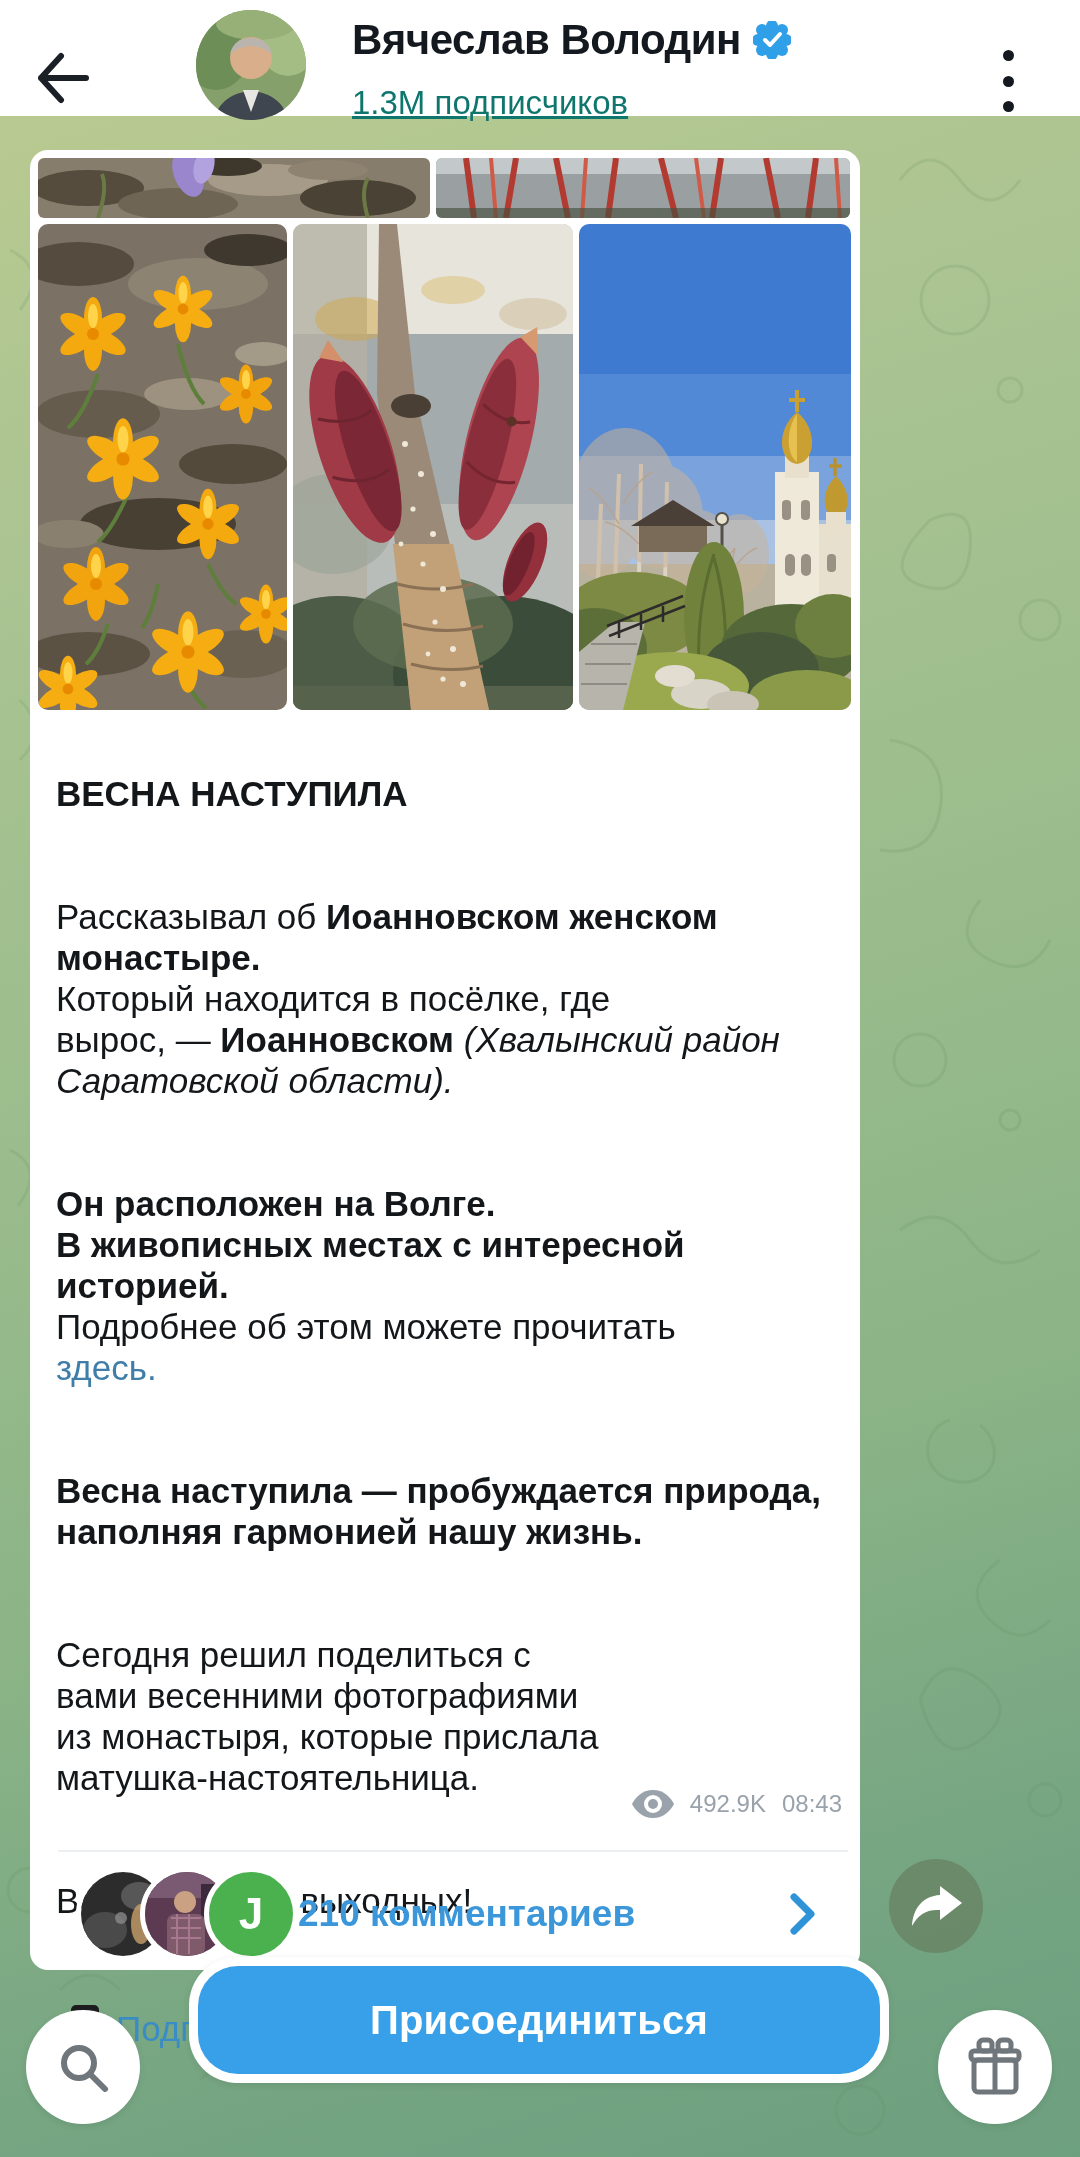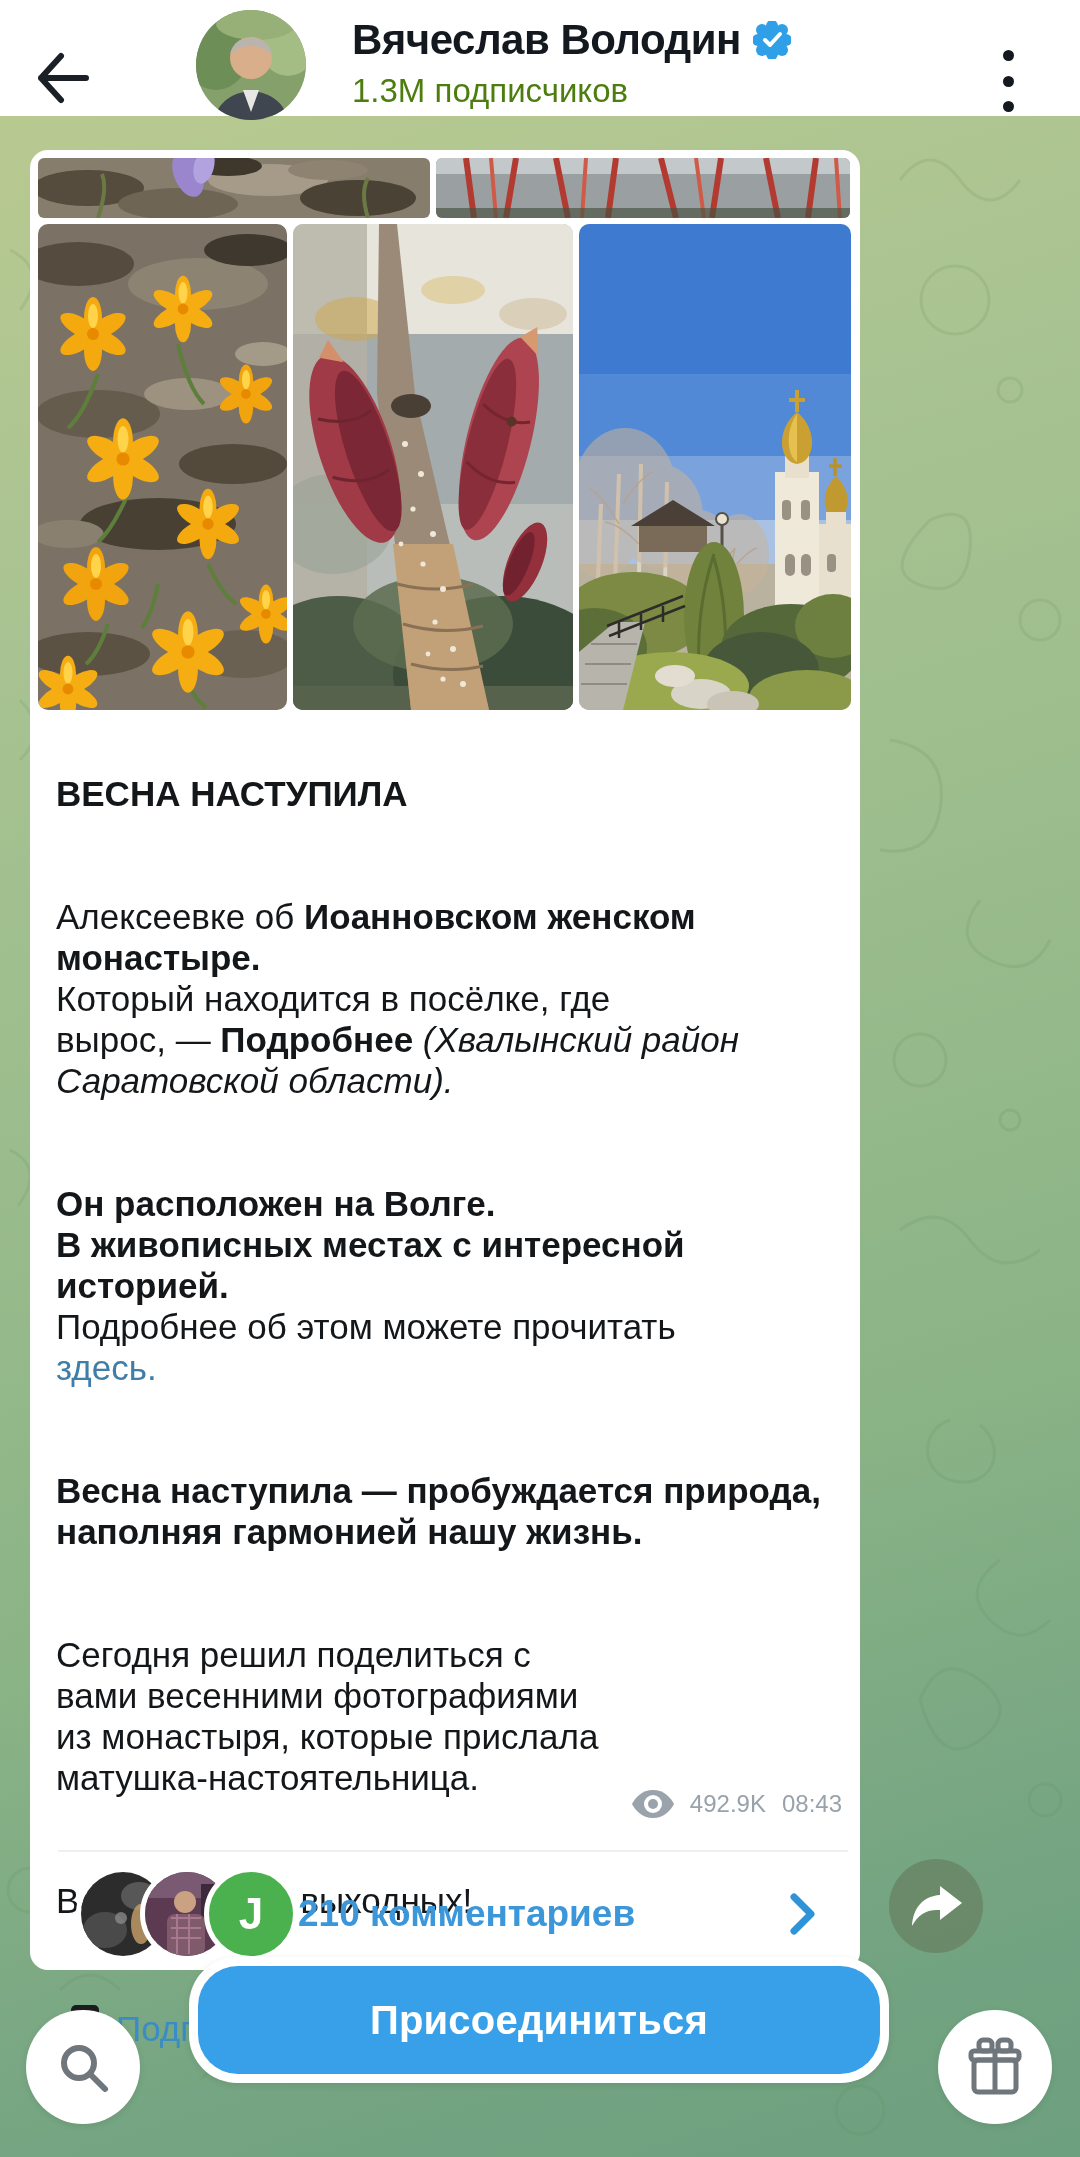--- a/index.html
+++ b/index.html
@@ -7,21 +7,21 @@
   .screen{position:relative;width:1080px;height:2157px;overflow:hidden;
     background:linear-gradient(163deg,#bccb90 0%,#abc492 22%,#9cbd8d 45%,#8ab386 68%,#74a482 88%,#6da07f 100%);}
   .doodles{position:absolute;inset:0;pointer-events:none;}
   
   .header{position:absolute;left:0;top:0;width:1080px;height:116px;background:#ffffff;z-index:30;padding-left:40px;}
   .back-btn{position:absolute;left:34px;top:48px;width:60px;height:60px;cursor:pointer;}
   .avatar{position:absolute;left:196px;top:10px;width:110px;height:110px;border-radius:50%;overflow:hidden;}
   .htext{position:absolute;left:352px;top:16px;}
   .title-row{display:flex;align-items:center;gap:12px;}
   .ch-title{font-size:42px;font-weight:700;color:#14191f;letter-spacing:-.5px;white-space:nowrap;}
-  .ch-sub{font-size:33px;color:#4d7c0f;margin-top:8px;}
+  .ch-sub{font-size:33px;color:#0f766e;margin-top:20px;text-decoration:underline;}
   .kebab{position:absolute;left:988px;top:50px;width:40px;height:62px;display:flex;flex-direction:column;align-items:center;justify-content:space-between;cursor:pointer;}
   .kebab i{width:11px;height:11px;border-radius:50%;background:#14191f;}
   
   .bubble{position:absolute;left:30px;top:150px;width:830px;height:1820px;background:#ffffff;border-radius:18px;z-index:5;}
   .ph{position:absolute;overflow:hidden;border-radius:10px;}
   .ph svg{display:block;width:100%;height:100%;}
   .ph-a{left:8px;top:8px;width:392px;height:60px;border-radius:6px;}
   .ph-b{left:406px;top:8px;width:414px;height:60px;border-radius:6px;}
   .ph-1{left:8px;top:74px;width:249px;height:486px;}
   .ph-2{left:263px;top:74px;width:280px;height:486px;}
@@ -396,24 +396,24 @@
         </g>
 
         <ellipse cx="122" cy="470" rx="30" ry="15" fill="#d8d4c8"></ellipse>
         <ellipse cx="154" cy="480" rx="26" ry="13" fill="#c9c4b6"></ellipse>
         <ellipse cx="96" cy="452" rx="20" ry="11" fill="#e2ddd0"></ellipse>
       </svg>
     </div>
 
     <div class="post-text">
       <p><span class="b">ВЕСНА НАСТУПИЛА</span></p>
-      <p><span>Алексеевке об </span><span class="b">Иоанновском женском
+      <p><span>Рассказывал об </span><span class="b">Иоанновском женском
 монастыре.</span><span>
 Который находится в посёлке, где
-вырос, — </span><span class="b">Подробнее</span><span class="i"> (Хвалынский район
+вырос, — </span><span class="b">Иоанновском</span><span class="i"> (Хвалынский район
 Саратовской области).</span></p>
       <p><span class="b">Он расположен на Волге.
 В живописных местах с интересной
 историей.</span><span>
 Подробнее об этом можете прочитать
 </span><span class="lnk">здесь.</span></p>
       <p><span class="b">Весна наступила — пробуждается природа,
 наполняя гармонией нашу жизнь.</span></p>
       <p><span>Сегодня решил поделиться с
 вами весенними фотографиями

